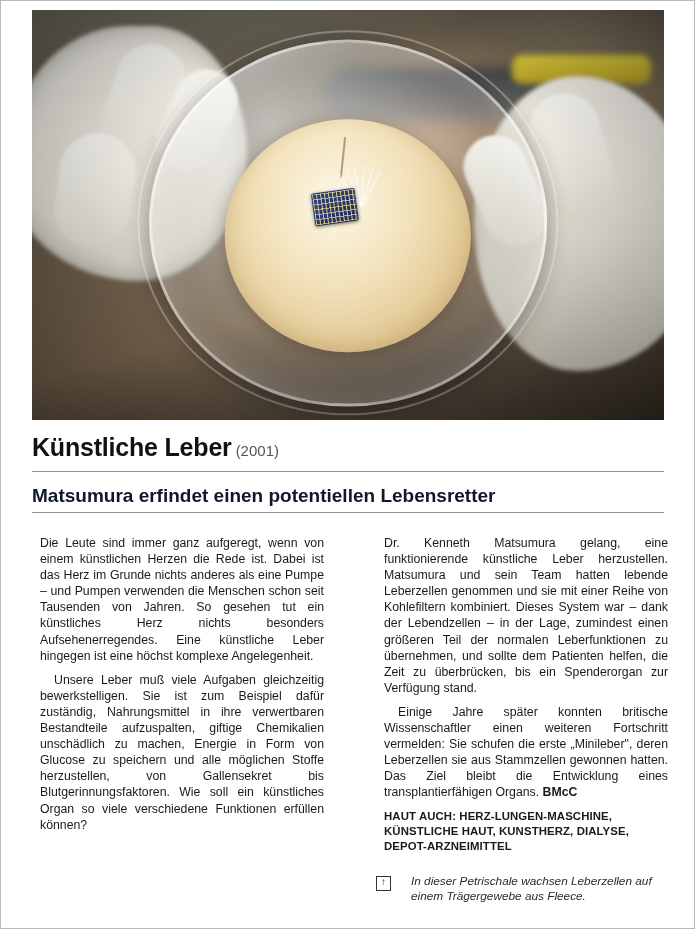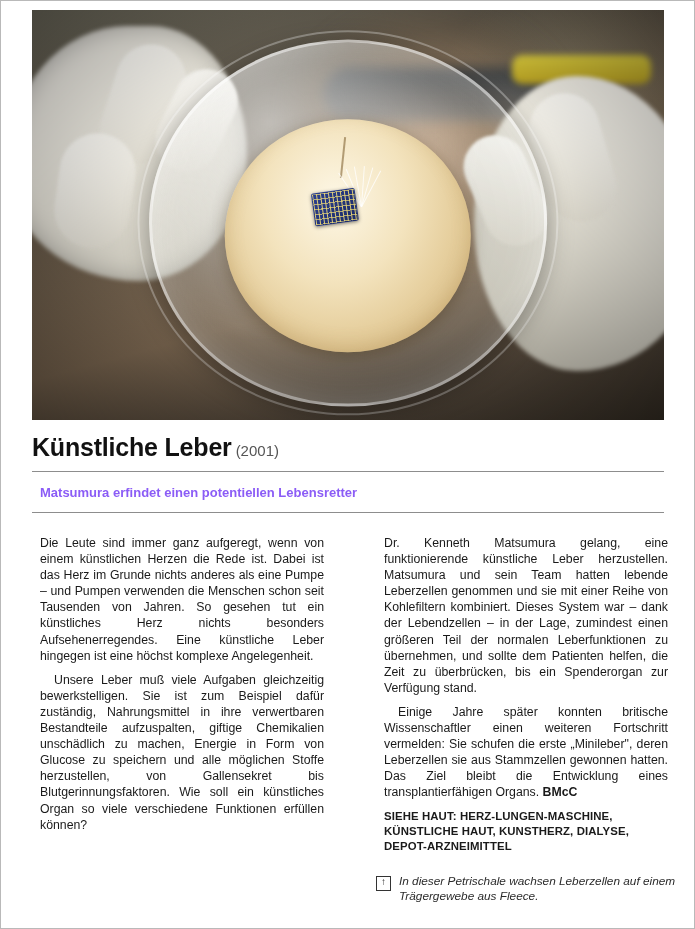--- a/index.html
+++ b/index.html
@@ -220,24 +220,23 @@
     height: 1px;
     background: #8d8d8d;
   }
   .rule-top { top: 470px; }
   .rule-bottom { top: 511px; }
   .subtitle {
     position: absolute;
     left: 31px;
     top: 484px;
     width: 632px;
-    font-size: 13px;
+    font-size: 19px;
     font-weight: bold;
-    color: #8b5cf6;
-    margin-left: 8px;
+    color: #0f172a;
   }
 
   .columns {
     position: absolute;
     left: 31px;
     top: 526px;
     width: 632px;
     height: 385px;
   }
   .col {
@@ -261,21 +260,21 @@
     margin-top: 18px;
     font-size: 11.4px;
     font-weight: bold;
     line-height: 15px;
     letter-spacing: 0.1px;
     text-align: left;
   }
   .caption {
     margin-top: 20px;
     display: flex;
-    gap: 8px;
+    gap: 20px;
     align-items: flex-start;
     font-style: italic;
     font-size: 11.8px;
     line-height: 15.5px;
     color: #2a2a2a;
     text-align: left;
   }
   .caption-icon {
     flex: 0 0 auto;
     width: 13px;
@@ -341,21 +340,21 @@
   <div class="rule rule-bottom"></div>
 
   <div class="columns">
     <div class="col col-left">
       <p>Die Leute sind immer ganz aufgeregt, wenn von einem künstlichen Herzen die Rede ist. Dabei ist das Herz im Grunde nichts anderes als eine Pumpe – und Pumpen verwenden die Menschen schon seit Tausenden von Jahren. So gesehen tut ein künstliches Herz nichts besonders Aufsehenerregendes. Eine künstliche Leber hingegen ist eine höchst komplexe Angelegenheit.</p>
       <p class="indent">Unsere Leber muß viele Aufgaben gleichzeitig bewerkstelligen. Sie ist zum Beispiel dafür zuständig, Nahrungsmittel in ihre verwertbaren Bestandteile aufzuspalten, giftige Chemikalien unschädlich zu machen, Energie in Form von Glucose zu speichern und alle möglichen Stoffe herzustellen, von Gallensekret bis Blutgerinnungsfaktoren. Wie soll ein künstliches Organ so viele verschiedene Funktionen erfüllen können?</p>
     </div>
     <div class="col col-right">
       <p>Dr. Kenneth Matsumura gelang, eine funktionierende künstliche Leber herzustellen. Matsumura und sein Team hatten lebende Leberzellen genommen und sie mit einer Reihe von Kohlefiltern kombiniert. Dieses System war – dank der Lebendzellen – in der Lage, zumindest einen größeren Teil der normalen Leberfunktionen zu übernehmen, und sollte dem Patienten helfen, die Zeit zu überbrücken, bis ein Spenderorgan zur Verfügung stand.</p>
       <p class="indent"><span>Einige Jahre später konnten britische Wissenschaftler einen weiteren Fortschritt vermelden: Sie schufen die erste „Minileber", deren Leberzellen sie aus Stammzellen gewonnen hatten. Das Ziel bleibt die Entwicklung eines transplantierfähigen Organs.</span> <span class="bmcc">BMcC</span></p>
-      <p class="seealso">SIEHE HAUT: HERZ-LUNGEN-MASCHINE, KÜNSTLICHE HAUT, KUNSTHERZ, DIALYSE, DEPOT-ARZNEIMITTEL</p>
+      <p class="seealso">HAUT AUCH: HERZ-LUNGEN-MASCHINE, KÜNSTLICHE HAUT, KUNSTHERZ, DIALYSE, DEPOT-ARZNEIMITTEL</p>
       <div class="caption">
         <span class="caption-icon"></span>
         <span>In dieser Petrischale wachsen Leberzellen auf einem Trägergewebe aus Fleece.</span>
       </div>
     </div>
   </div>
 
 </div>
 
 </body></html>

